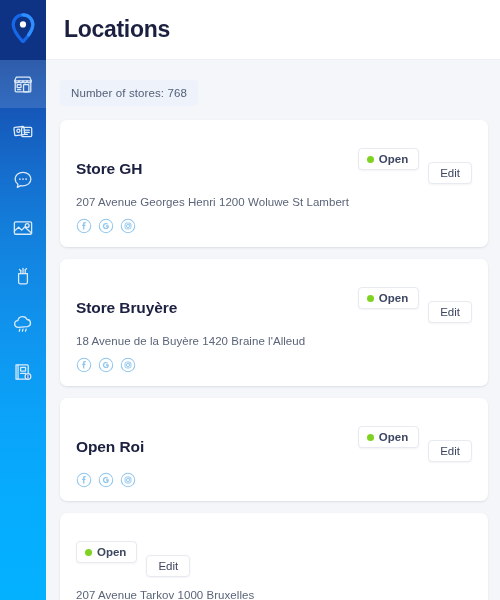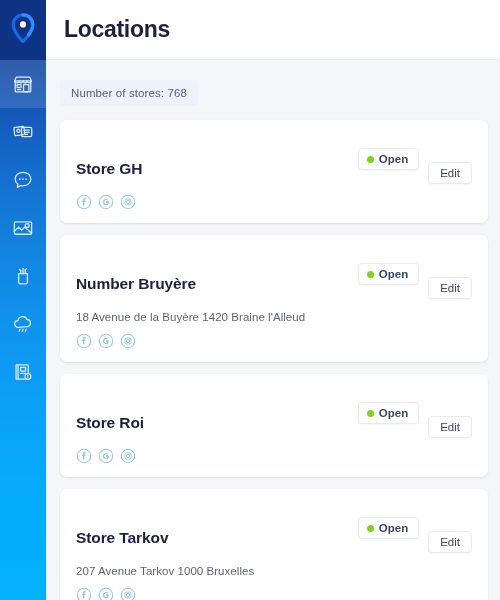--- a/index.html
+++ b/index.html
@@ -307,20 +307,21 @@
         <div class="card-head">
           <div class="store-name">Store GH</div>
           <div class="card-actions">
             <div class="status-pill">
               <span class="status-dot"></span>
               <span>Open</span>
             </div>
             <button class="edit-btn">Edit</button>
           </div>
         </div>
+        <div class="store-address">207 Avenue Georges Henri 1200 Woluwe St Lambert</div>
         <div class="social-row">
           <span class="social-icon">
             <svg width="16" height="16" viewBox="0 0 20 20">
                 <circle cx="10" cy="10" r="8.4" fill="none" stroke="#8fc6ee" stroke-width="1.3"></circle>
                 <path d="M11.3 6.6h1V5.1h-1.5c-1.2 0-2 .8-2 2v1.2H7.6v1.6h1.2v4.4h1.7v-4.4h1.3l.2-1.6h-1.5V7.3c0-.4.2-.7.8-.7z" fill="#8fc6ee"></path>
               </svg>
           </span>
           <span class="social-icon">
             <svg width="16" height="16" viewBox="0 0 20 20">
                 <circle cx="10" cy="10" r="8.4" fill="none" stroke="#8fc6ee" stroke-width="1.3"></circle>
@@ -336,21 +337,21 @@
                 <rect x="6.3" y="6.3" width="7.4" height="7.4" rx="2.2" fill="none" stroke="#8fc6ee" stroke-width="1.2"></rect>
                 <circle cx="10" cy="10" r="2" fill="none" stroke="#8fc6ee" stroke-width="1.2"></circle>
                 <circle cx="12.3" cy="7.7" r=".7" fill="#8fc6ee"></circle>
               </svg>
           </span>
         </div>
       </div>
 
       <div class="card">
         <div class="card-head">
-          <div class="store-name">Number Bruyère</div>
+          <div class="store-name">Store Bruyère</div>
           <div class="card-actions">
             <div class="status-pill">
               <span class="status-dot"></span>
               <span>Open</span>
             </div>
             <button class="edit-btn">Edit</button>
           </div>
         </div>
         <div class="store-address">18 Avenue de la Buyère 1420 Braine l'Alleud</div>
         <div class="social-row">
@@ -375,21 +376,21 @@
                 <rect x="6.3" y="6.3" width="7.4" height="7.4" rx="2.2" fill="none" stroke="#8fc6ee" stroke-width="1.2"></rect>
                 <circle cx="10" cy="10" r="2" fill="none" stroke="#8fc6ee" stroke-width="1.2"></circle>
                 <circle cx="12.3" cy="7.7" r=".7" fill="#8fc6ee"></circle>
               </svg>
           </span>
         </div>
       </div>
 
       <div class="card">
         <div class="card-head">
-          <div class="store-name">Store Roi</div>
+          <div class="store-name">Open Roi</div>
           <div class="card-actions">
             <div class="status-pill">
               <span class="status-dot"></span>
               <span>Open</span>
             </div>
             <button class="edit-btn">Edit</button>
           </div>
         </div>
         <div class="social-row">
           <span class="social-icon">
@@ -413,21 +414,20 @@
                 <rect x="6.3" y="6.3" width="7.4" height="7.4" rx="2.2" fill="none" stroke="#8fc6ee" stroke-width="1.2"></rect>
                 <circle cx="10" cy="10" r="2" fill="none" stroke="#8fc6ee" stroke-width="1.2"></circle>
                 <circle cx="12.3" cy="7.7" r=".7" fill="#8fc6ee"></circle>
               </svg>
           </span>
         </div>
       </div>
 
       <div class="card">
         <div class="card-head">
-          <div class="store-name">Store Tarkov</div>
           <div class="card-actions">
             <div class="status-pill">
               <span class="status-dot"></span>
               <span>Open</span>
             </div>
             <button class="edit-btn">Edit</button>
           </div>
         </div>
         <div class="store-address">207 Avenue Tarkov 1000 Bruxelles</div>
         <div class="social-row">

